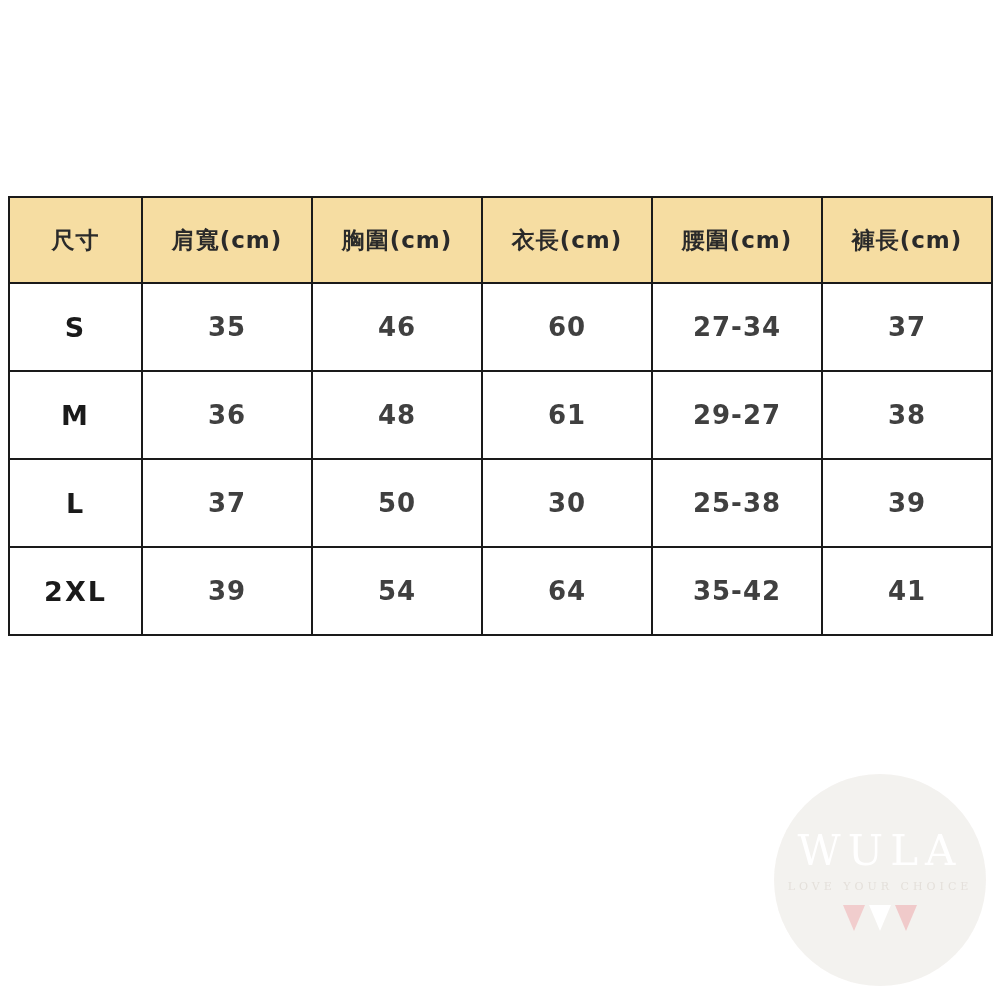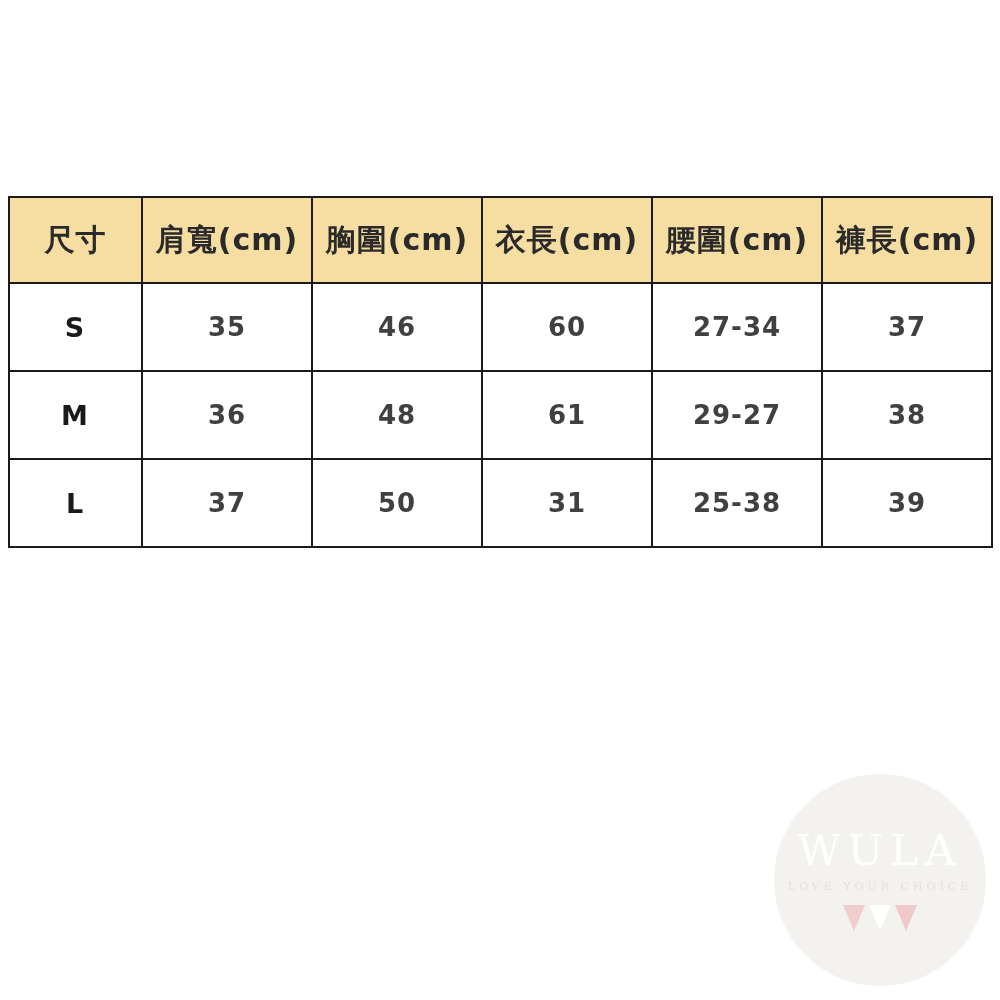--- a/index.html
+++ b/index.html
@@ -38,21 +38,21 @@
     border: 2px solid #1a1a1a;
     text-align: center;
     vertical-align: middle;
     padding: 0;
   }
 
   .size-table thead th {
     background: #f6dda2;
     height: 84px;
     color: #2a2a2a;
-    font-size: 30px;
+    font-size: 23px;
     font-weight: bold;
     letter-spacing: 1px;
   }
 
   .size-table tbody tr {
     height: 88px;
   }
 
   .size-table tbody td {
     background: #ffffff;
@@ -156,23 +156,31 @@
         <td>36</td>
         <td>48</td>
         <td>61</td>
         <td>29-27</td>
         <td>38</td>
       </tr>
       <tr>
         <td class="size-cell">L</td>
         <td>37</td>
         <td>50</td>
-        <td>31</td>
+        <td>30</td>
         <td>25-38</td>
         <td>39</td>
+      </tr>
+      <tr>
+        <td class="size-cell">2XL</td>
+        <td>39</td>
+        <td>54</td>
+        <td>64</td>
+        <td>35-42</td>
+        <td>41</td>
       </tr>
     </tbody>
   </table>
 
   <div class="watermark">
     <div class="wm-title">WULA</div>
     <div class="wm-sub">LOVE YOUR CHOICE</div>
     <div class="wm-shapes">
       <i class="s1"></i>
         <i class="s2"></i>

